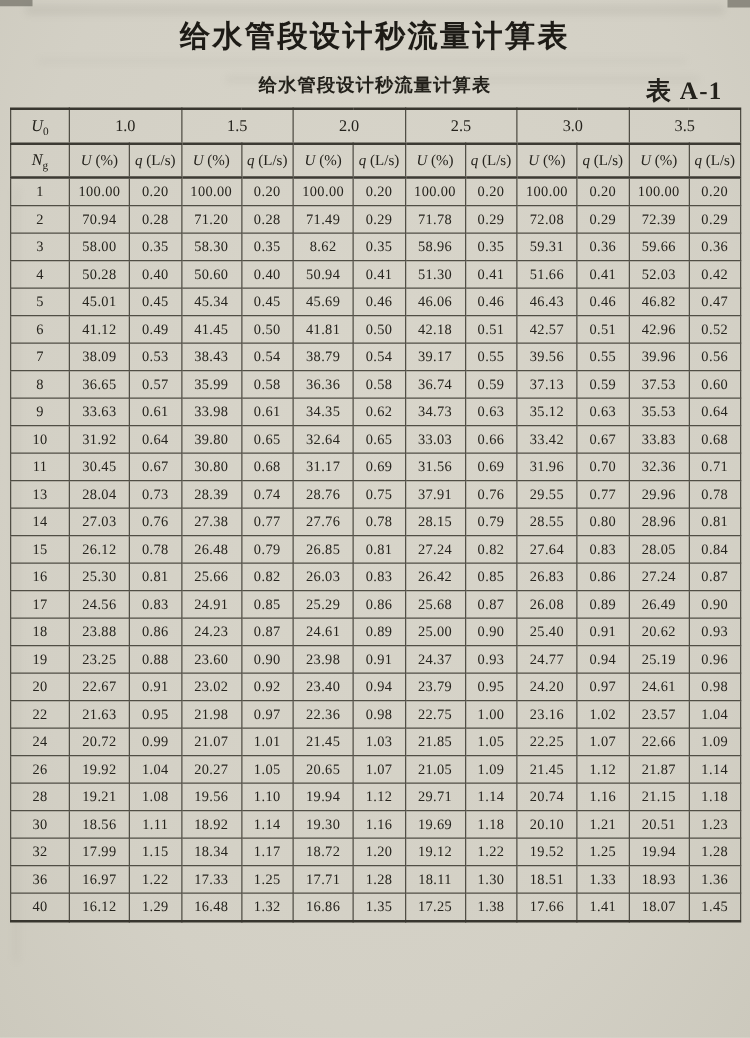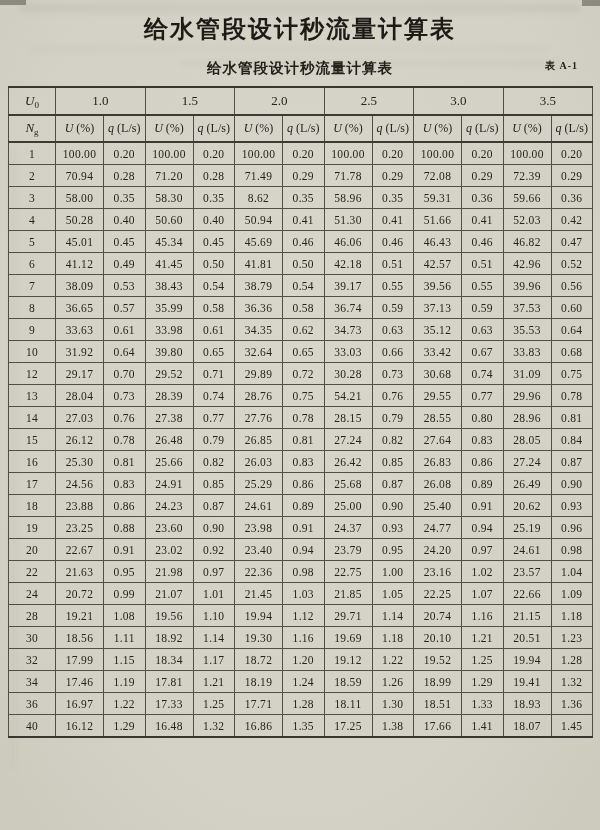--- a/index.html
+++ b/index.html
@@ -30,21 +30,21 @@
     text-align:center;font-size:24px;font-weight:bold;
     letter-spacing:2px;color:#1d1b16;
   }
   .sub-row{position:absolute;left:0;right:0;top:59px;height:20px;}
   .table-caption{
     position:absolute;left:0;right:0;text-align:center;
     font-size:14.5px;font-weight:bold;letter-spacing:1px;color:#23211b;
   }
   .table-label{
     position:absolute;right:22px;top:0;
-    font-size:10px;font-weight:bold;color:#23211b;letter-spacing:1px;
+    font-size:20px;font-weight:bold;color:#23211b;letter-spacing:1px;
   }
 
   table.flow{
     position:absolute;left:8px;top:86px;width:584px;
     border-collapse:collapse;table-layout:fixed;
     border-left:1.5px solid #45433b;border-right:1.5px solid #45433b;
     border-top:2.5px solid #38362f;border-bottom:2.5px solid #38362f;
   }
   .flow th,.flow td{
     border:1px solid #504e45;
@@ -264,43 +264,43 @@
           <td>32.64</td>
           <td>0.65</td>
           <td>33.03</td>
           <td>0.66</td>
           <td>33.42</td>
           <td>0.67</td>
           <td>33.83</td>
           <td>0.68</td>
         </tr>
         <tr>
-          <td>12</td>
-          <td>29.17</td>
+          <td>11</td>
+          <td>30.45</td>
+          <td>0.67</td>
+          <td>30.80</td>
+          <td>0.68</td>
+          <td>31.17</td>
+          <td>0.69</td>
+          <td>31.56</td>
+          <td>0.69</td>
+          <td>31.96</td>
           <td>0.70</td>
-          <td>29.52</td>
+          <td>32.36</td>
           <td>0.71</td>
-          <td>29.89</td>
-          <td>0.72</td>
-          <td>30.28</td>
-          <td>0.73</td>
-          <td>30.68</td>
-          <td>0.74</td>
-          <td>31.09</td>
-          <td>0.75</td>
         </tr>
         <tr>
           <td>13</td>
           <td>28.04</td>
           <td>0.73</td>
           <td>28.39</td>
           <td>0.74</td>
           <td>28.76</td>
           <td>0.75</td>
-          <td>54.21</td>
+          <td>37.91</td>
           <td>0.76</td>
           <td>29.55</td>
           <td>0.77</td>
           <td>29.96</td>
           <td>0.78</td>
         </tr>
         <tr>
           <td>14</td>
           <td>27.03</td>
           <td>0.76</td>
@@ -429,20 +429,35 @@
           <td>21.45</td>
           <td>1.03</td>
           <td>21.85</td>
           <td>1.05</td>
           <td>22.25</td>
           <td>1.07</td>
           <td>22.66</td>
           <td>1.09</td>
         </tr>
         <tr>
+          <td>26</td>
+          <td>19.92</td>
+          <td>1.04</td>
+          <td>20.27</td>
+          <td>1.05</td>
+          <td>20.65</td>
+          <td>1.07</td>
+          <td>21.05</td>
+          <td>1.09</td>
+          <td>21.45</td>
+          <td>1.12</td>
+          <td>21.87</td>
+          <td>1.14</td>
+        </tr>
+        <tr>
           <td>28</td>
           <td>19.21</td>
           <td>1.08</td>
           <td>19.56</td>
           <td>1.10</td>
           <td>19.94</td>
           <td>1.12</td>
           <td>29.71</td>
           <td>1.14</td>
           <td>20.74</td>
@@ -474,35 +489,20 @@
           <td>18.72</td>
           <td>1.20</td>
           <td>19.12</td>
           <td>1.22</td>
           <td>19.52</td>
           <td>1.25</td>
           <td>19.94</td>
           <td>1.28</td>
         </tr>
         <tr>
-          <td>34</td>
-          <td>17.46</td>
-          <td>1.19</td>
-          <td>17.81</td>
-          <td>1.21</td>
-          <td>18.19</td>
-          <td>1.24</td>
-          <td>18.59</td>
-          <td>1.26</td>
-          <td>18.99</td>
-          <td>1.29</td>
-          <td>19.41</td>
-          <td>1.32</td>
-        </tr>
-        <tr>
           <td>36</td>
           <td>16.97</td>
           <td>1.22</td>
           <td>17.33</td>
           <td>1.25</td>
           <td>17.71</td>
           <td>1.28</td>
           <td>18.11</td>
           <td>1.30</td>
           <td>18.51</td>

